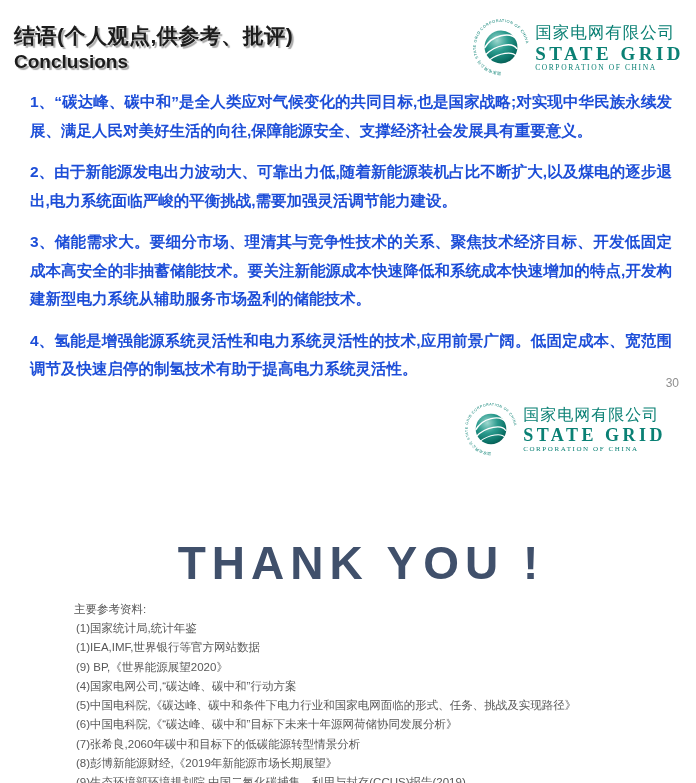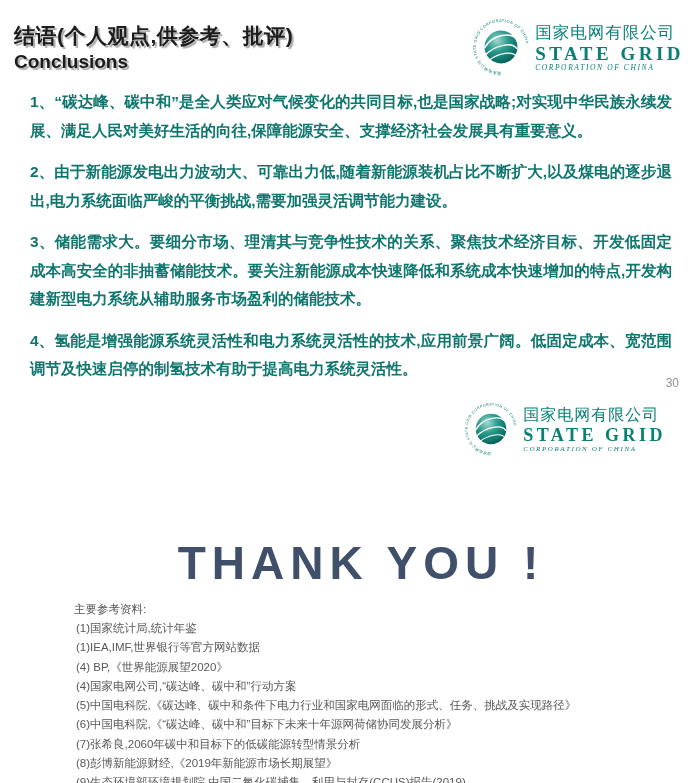--- a/index.html
+++ b/index.html
@@ -30,29 +30,29 @@
   .logo-2 { top: 402px; right: 30px; }
   .logo-text { margin-left: 5px; color: #0a8074; }
   .logo-zh { font-size: 16.5px; font-weight: normal; letter-spacing: 1px; white-space: nowrap; }
   .logo-en {
     font-family: "Liberation Serif", "DejaVu Serif", serif;
     font-size: 19px; font-weight: bold; letter-spacing: 3.5px;
     line-height: 1.05; white-space: nowrap;
   }
   .logo-sub {
     font-family: "Liberation Serif", "DejaVu Serif", serif;
-    font-size: 7.5px; letter-spacing: 1.6px; white-space: nowrap; font-style: italic;
+    font-size: 7.5px; letter-spacing: 1.6px; white-space: nowrap;
   }
   .logo-2 .logo-zh { font-size: 16px; }
   .logo-2 .logo-en { font-size: 18px; }
   .logo-2 .logo-sub { font-size: 7px; }
 
   .body-text { position: absolute; left: 30px; top: 88px; width: 642px; }
   .body-text p {
-    font-size: 15.5px; line-height: 28.5px; color: #0f766e;
+    font-size: 15.5px; line-height: 28.5px; color: #1d4ed8;
     font-weight: 600; text-align: justify;
     margin: 0 0 13px 0;
   }
 
   .page-number {
     position: absolute; top: 376px; right: 17px;
     font-size: 12px; color: #8f8f8f;
   }
 
   
@@ -143,21 +143,21 @@
       <div class="logo-sub">CORPORATION OF CHINA</div>
     </div>
   </div>
 
   <div class="thanks-en">THANK YOU !</div>
 
   <div class="refs">
     <div class="refs-title">主要参考资料:</div>
     <div class="ref-item">(1)国家统计局,统计年鉴</div>
     <div class="ref-item">(1)IEA,IMF,世界银行等官方网站数据</div>
-    <div class="ref-item">(4) BP,《世界能源展望2020》</div>
+    <div class="ref-item">(9) BP,《世界能源展望2020》</div>
     <div class="ref-item">(4)国家电网公司,“碳达峰、碳中和”行动方案</div>
     <div class="ref-item">(5)中国电科院,《碳达峰、碳中和条件下电力行业和国家电网面临的形式、任务、挑战及实现路径》</div>
     <div class="ref-item">(6)中国电科院,《“碳达峰、碳中和”目标下未来十年源网荷储协同发展分析》</div>
     <div class="ref-item">(7)张希良,2060年碳中和目标下的低碳能源转型情景分析</div>
     <div class="ref-item">(8)彭博新能源财经,《2019年新能源市场长期展望》</div>
     <div class="ref-item">(9)生态环境部环境规划院,中国二氧化碳捕集、利用与封存(CCUS)报告(2019)</div>
   </div>
 
 </div>
 

